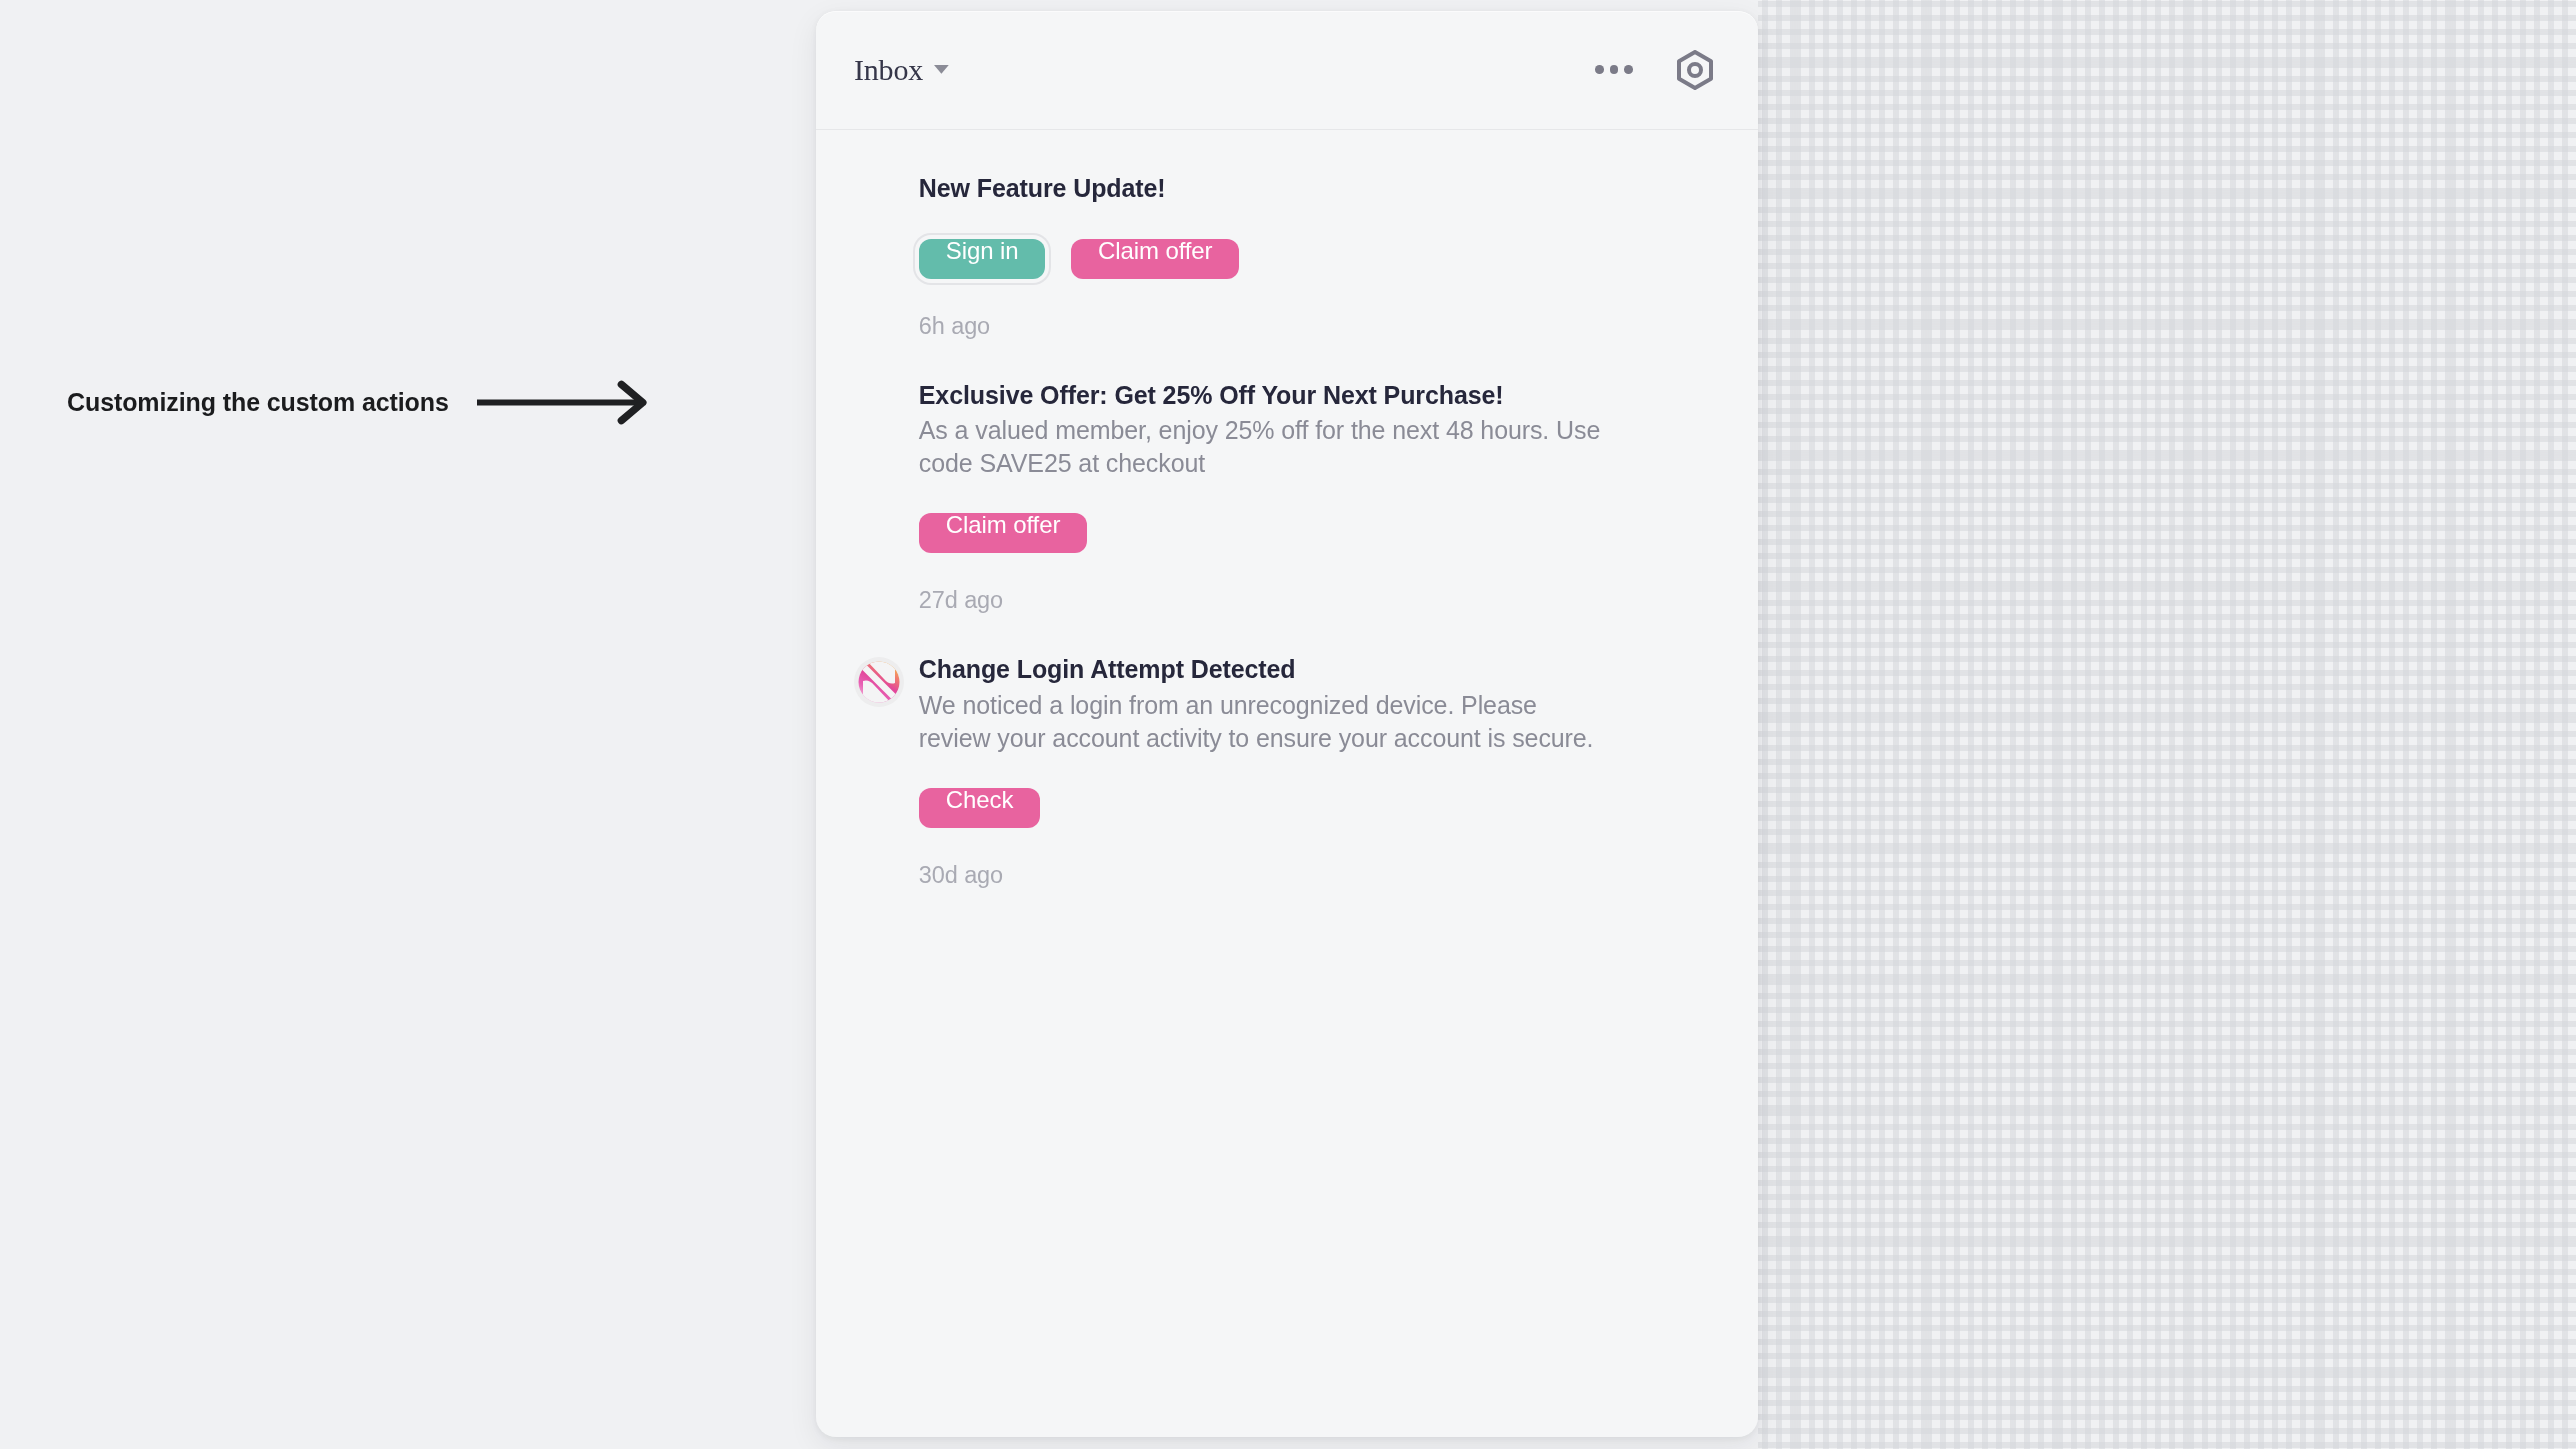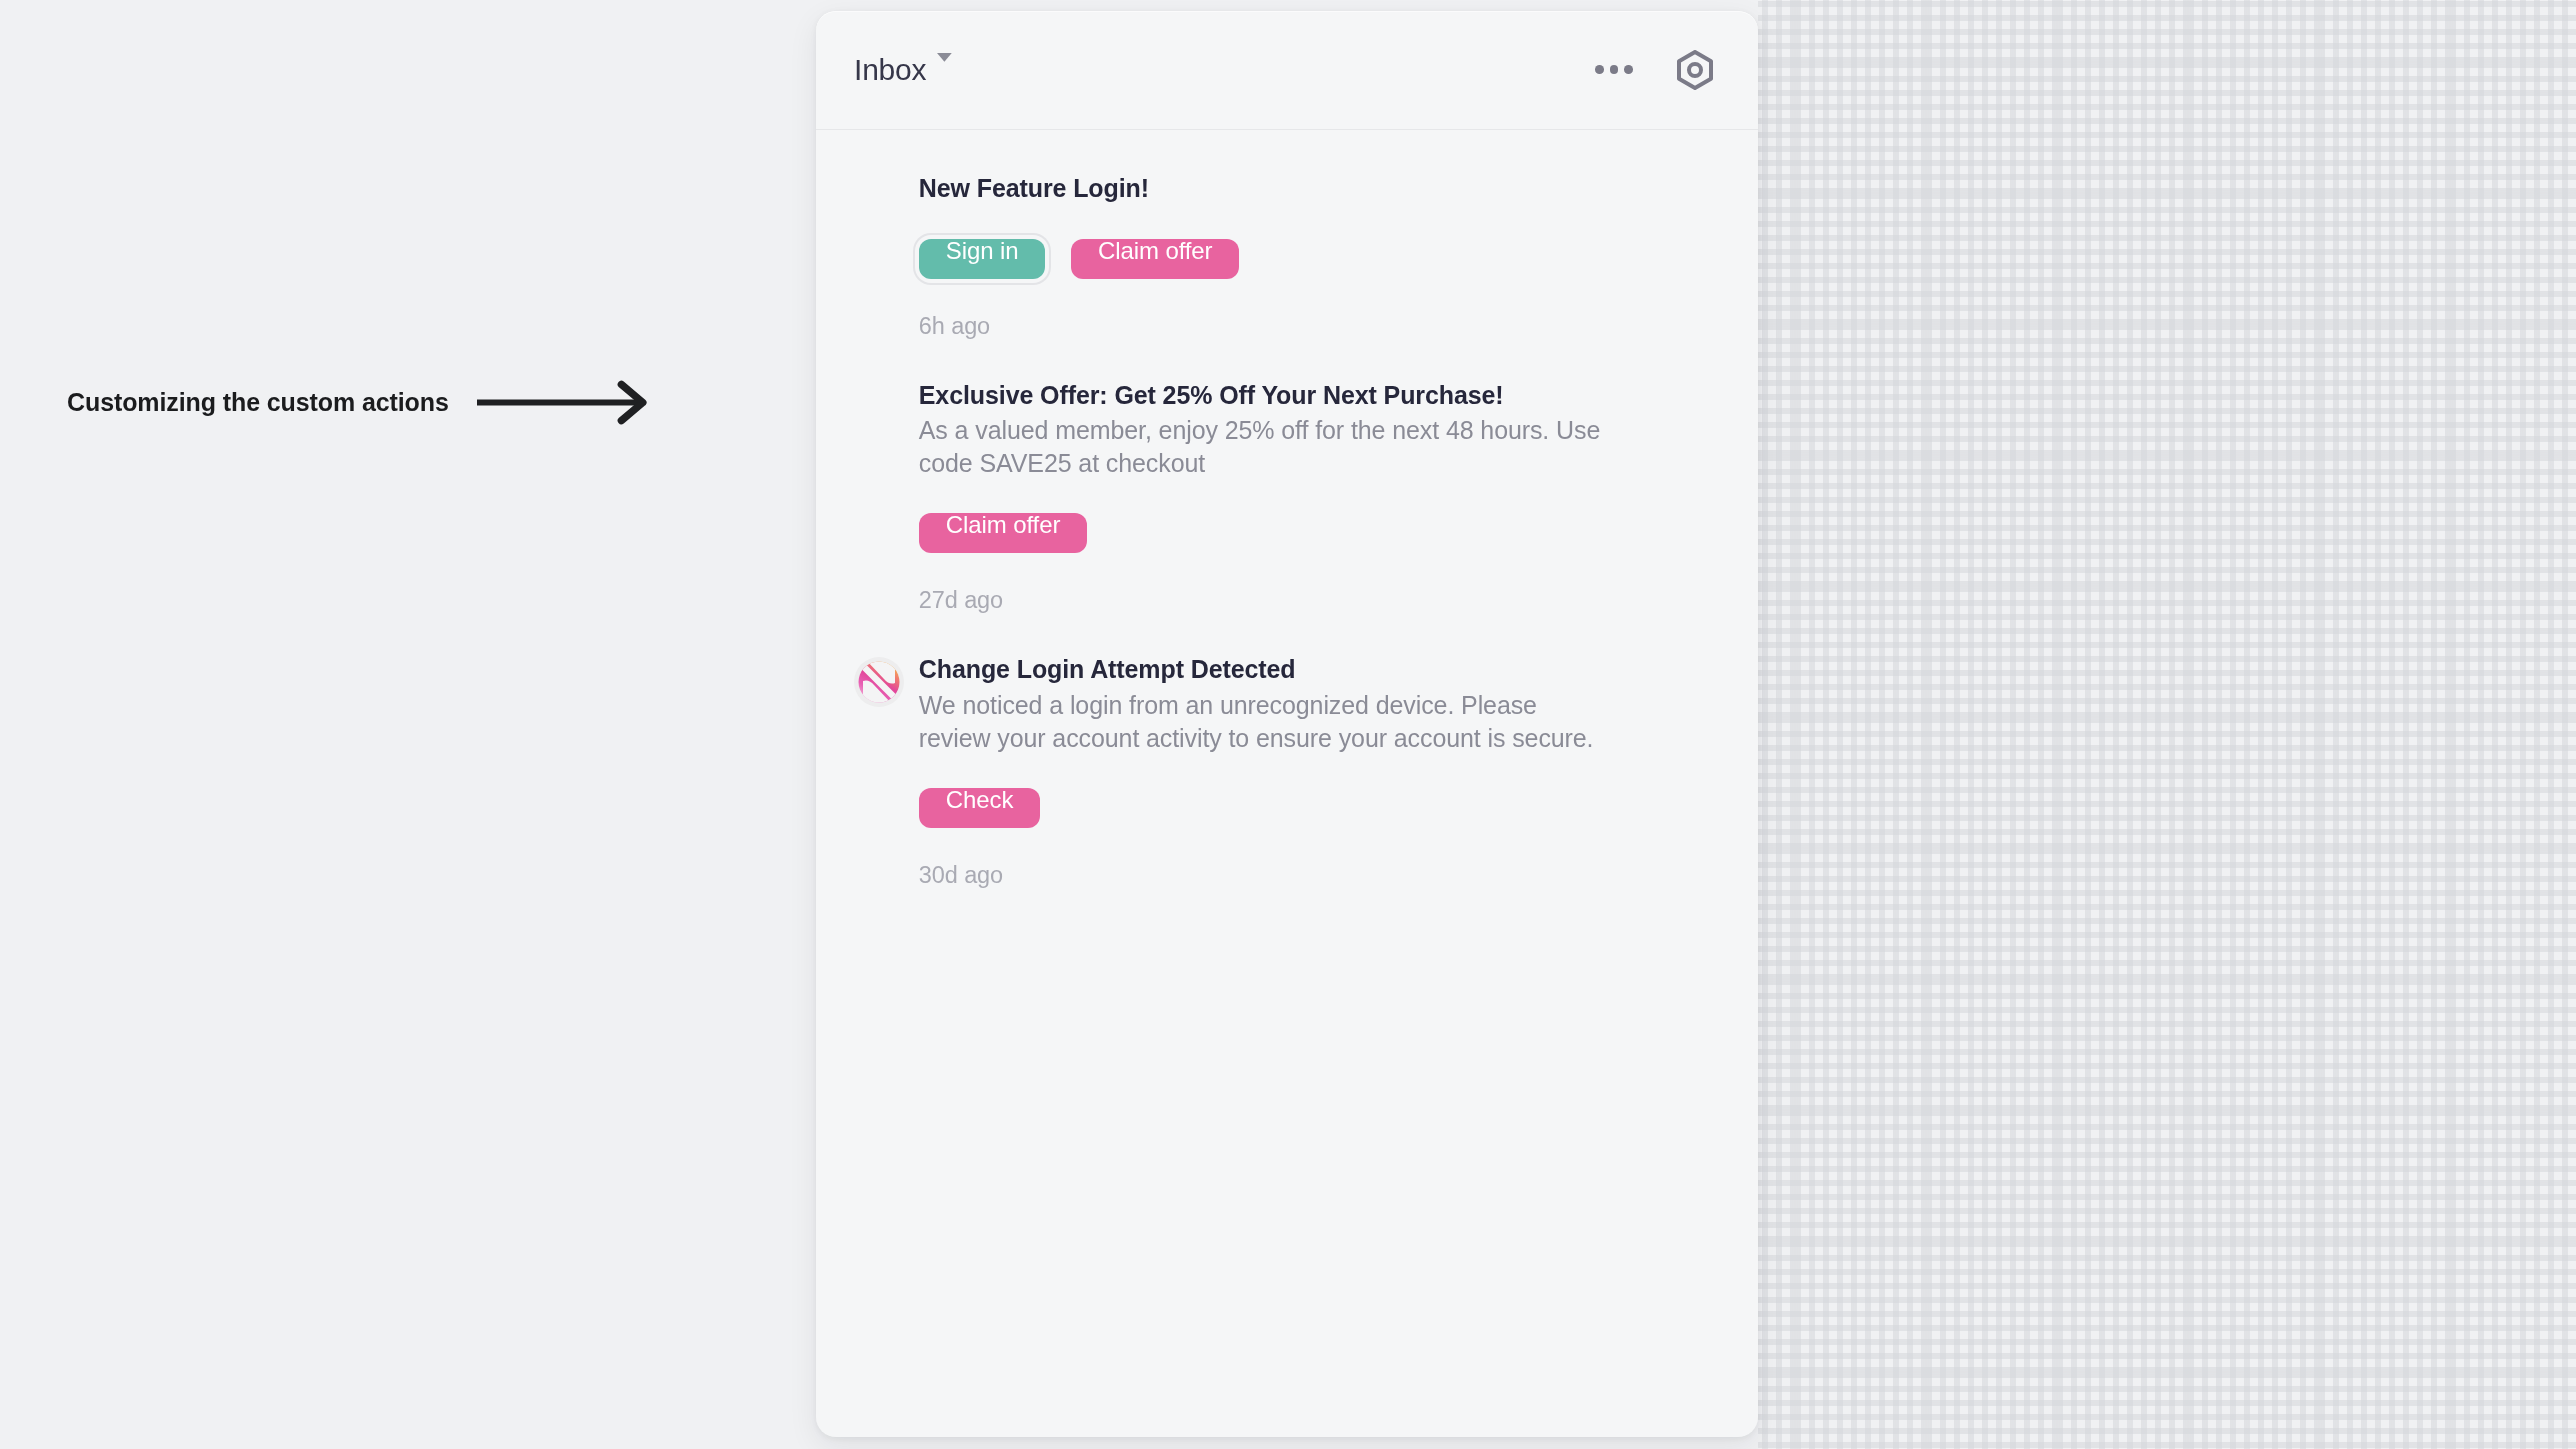--- a/index.html
+++ b/index.html
@@ -80,22 +80,24 @@
     height: 119px;
     flex: 0 0 119px;
     display: flex;
     align-items: center;
     padding: 0 44px 0 38px;
     border-bottom: 1.3px solid #e6e7e9;
     box-sizing: border-box;
   }
   #inbox-title-group {
     display: flex;
+    align-items: center;
     gap: 11px;
     cursor: pointer;
+    font-family: Liberation Serif, serif;
   }
   #inbox-title {
     font-size: 30px;
     color: #36374a;
     font-weight: 400;
     letter-spacing: -0.2px;
   }
   #header-spacer { flex: 1 1 auto; }
   #header-actions {
     display: flex;
@@ -267,21 +269,21 @@
         <circle cx="28" cy="30" r="9" fill="none" stroke="#7b7b88" stroke-width="6"></circle>
       </svg>
     </div>
   </div>
 
   <div id="notification-list">
 
     <div class="notification first">
       <div class="avatar-slot"></div>
       <div class="notif-body">
-        <div class="notif-title">New Feature Login!</div>
+        <div class="notif-title">New Feature Update!</div>
         <div class="notif-actions">
           <button class="action-btn secondary focused">Sign in</button>
           <button class="action-btn primary">Claim offer</button>
         </div>
         <div class="notif-time">6h ago</div>
       </div>
     </div>
 
     <div class="notification">
       <div class="avatar-slot"></div>

